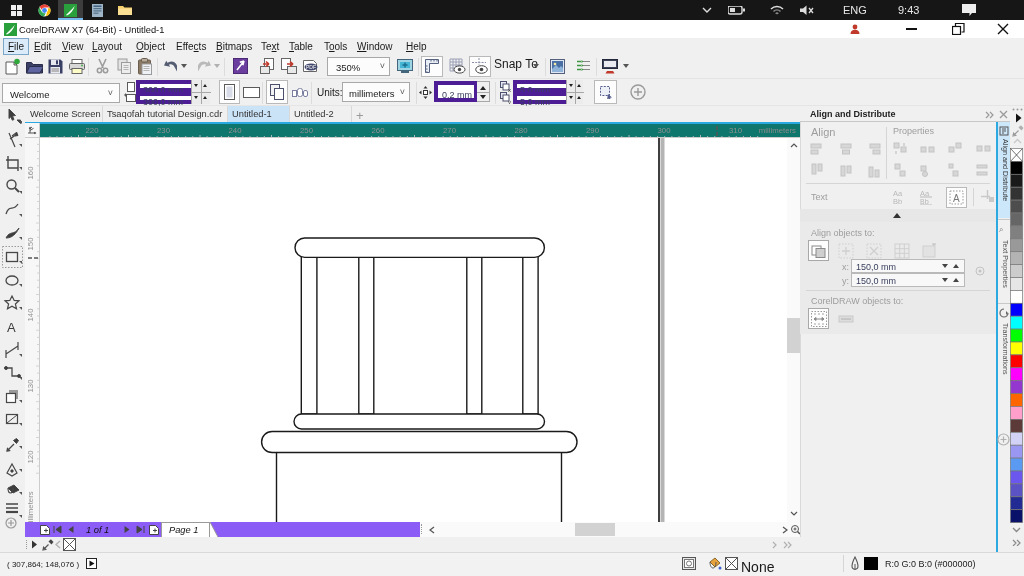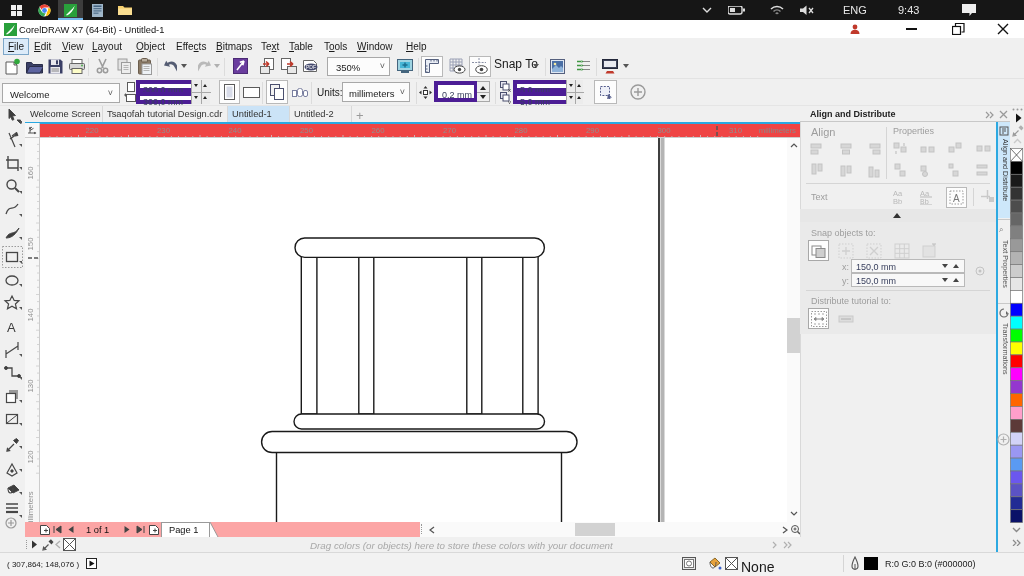--- a/index.html
+++ b/index.html
@@ -19,27 +19,27 @@
 #toolbar { left:0; top:55px; width:1024px; height:24px; background:#f0f0f0; border-bottom:1px solid #e3e3e3; }
 #propbar { left:0; top:79px; width:1024px; height:27px; background:#f0f0f0; border-bottom:1px solid #e5e5e5; }
 .sep { position:absolute; width:1px; background:#dcdcdc; }
 .field { position:absolute; background:#ffffff; border:4px solid #4c1d95; font-size:9px; color:#39405e; }
 .combo { position:absolute; background:#fcfcfc; border:1px solid #a8a8a8; font-size:9.5px; color:#222; }
 .dtab { position:absolute; top:106px; height:16px; font-size:9.3px; color:#333; padding:3px 0 0 4px; border-right:1px solid #d8d8d8; white-space:nowrap; overflow:hidden; }
 #blueline { left:0; top:122px; width:996px; height:2px; background:#29a8e1; }
 
 #toolbox { left:0; top:106px; width:25px; height:446px; background:#f0f0f0; }
 
-#hruler { left:25px; top:124px; width:775px; height:14px; background:#ef4444; border-bottom:1px solid #cccccc; }
+#hruler { left:25px; top:124px; width:775px; height:14px; background:#0f766e; border-bottom:1px solid #cccccc; }
 #vruler { left:25px; top:138px; width:15px; height:384px; background:#f7f7f7; border-right:1px solid #cccccc; }
 
 #canvas { left:40px; top:138px; width:747px; height:384px; background:#ffffff; }
 
 #vscroll { left:787px; top:138px; width:13px; height:384px; background:#fafafa; }
-#hscrollrow { left:25px; top:522px; width:775px; height:15px; background:#fca5a5; }
+#hscrollrow { left:25px; top:522px; width:775px; height:15px; background:#8b5cf6;font-style:italic; }
 
 #docker { left:800px; top:106px; width:196px; height:446px; background:#f0f0f0; border-left:1px solid #d9d9d9; }
 #tabstrip { left:996px; top:106px; width:14px; height:446px; }
 #palette { left:1010px; top:106px; width:14px; height:446px; background:#f0f0f0; }
 
 #statusrow { left:0; top:537px; width:996px; height:15px; background:#f0f0f0; }
 #bottombar { left:0; top:552px; width:1024px; height:24px; background:#f2f2f2; border-top:1px solid #d9d9d9; }
 svg { display:block; }
 </style>
 </head>
@@ -693,21 +693,21 @@
   <div class="abs" style="left:973px;top:188px;width:1px;height:18px;background:#d5d5d5"></div>
   <svg class="abs" style="left:981px;top:190px" width="14" height="14">
       <path d="M0 6.5 h9 M6.5 0 v9" stroke="#c9c9c9" stroke-width="1.5"></path>
       <rect x="8" y="7" width="5" height="5" fill="#c9c9c9"></rect>
     </svg>
   
   <div class="abs" style="left:800px;top:209px;width:196px;height:13px;background:#e7e7e7"></div>
   <div class="abs" style="left:893px;top:213px;width:0;height:0;border-left:4px solid transparent;border-right:4px solid transparent;border-bottom:5px solid #333"></div>
   
   <div class="abs" style="left:800px;top:222px;width:196px;height:112px;background:#eaeaea"></div>
-  <div class="abs" style="left:811px;top:228px;font-size:9px;color:#9d9d9d">Snap objects to:</div>
+  <div class="abs" style="left:811px;top:228px;font-size:9px;color:#9d9d9d">Align objects to:</div>
   <div class="abs" style="left:808px;top:240px;width:21px;height:21px;background:#fdfdfd;border:1px solid #a8a8a8"></div>
   <svg class="abs" style="left:811px;top:243px" width="16" height="16">
       <rect x="1" y="3" width="9" height="9" fill="#fff" stroke="#8a8a8a"></rect>
       <rect x="5" y="5.5" width="9" height="9" fill="#cfcfcf" stroke="#8a8a8a"></rect>
     </svg>
   <svg class="abs" style="left:838px;top:243px" width="16" height="16">
       <rect x="1" y="1" width="14" height="14" fill="none" stroke="#cfcfcf" stroke-dasharray="1.5 1.5"></rect>
       <path d="M8 4 v8 M4 8 h8" stroke="#cfcfcf" stroke-width="1.3"></path>
     </svg>
   <svg class="abs" style="left:866px;top:243px" width="16" height="16">
@@ -736,21 +736,21 @@
   <div class="abs" style="left:856px;top:276px;font-size:9px;color:#39405e">150,0 mm</div>
   <svg class="abs" style="left:941px;top:277px" width="20" height="7">
       <path d="M1 1 l3 4 3 -4z" fill="#444"></path>
       <path d="M12 5 l3 -4 3 4z" fill="#444"></path>
     </svg>
   <svg class="abs" style="left:975px;top:266px" width="10" height="10">
       <circle cx="5" cy="5" r="4" fill="none" stroke="#c3c3c3"></circle>
       <circle cx="5" cy="5" r="1.5" fill="#c3c3c3"></circle>
     </svg>
   <div class="abs" style="left:806px;top:290px;width:184px;height:1px;background:#d5d5d5"></div>
-  <div class="abs" style="left:811px;top:296px;font-size:9px;color:#9d9d9d">Distribute tutorial to:</div>
+  <div class="abs" style="left:811px;top:296px;font-size:9px;color:#9d9d9d">CorelDRAW objects to:</div>
   <div class="abs" style="left:808px;top:308px;width:21px;height:21px;background:#fdfdfd;border:1px solid #a8a8a8"></div>
   <svg class="abs" style="left:811px;top:311px" width="16" height="16">
       <rect x="0.5" y="0.5" width="15" height="15" fill="none" stroke="#9a9a9a" stroke-dasharray="1.5 1.5"></rect>
       <path d="M3 8 h10 m-10 0 l2 -1.5 v3 l-2 -1.5 m10 0 l-2 -1.5 v3 z" stroke="#8a8a8a" fill="#8a8a8a"></path>
       <circle cx="4" cy="3" r="0.8" fill="#9a9a9a"></circle>
       <circle cx="8" cy="3" r="0.8" fill="#9a9a9a"></circle>
       <circle cx="12" cy="3" r="0.8" fill="#9a9a9a"></circle>
       <circle cx="4" cy="13" r="0.8" fill="#9a9a9a"></circle>
       <circle cx="8" cy="13" r="0.8" fill="#9a9a9a"></circle>
       <circle cx="12" cy="13" r="0.8" fill="#9a9a9a"></circle>
@@ -846,21 +846,20 @@
       <path d="M2 11 l4.5 -4.5 M1 12 l2.8 -0.6 -2.2 -2.2z" stroke="#555" stroke-width="1.2" fill="none"></path>
       <path d="M6.5 3.5 l3 3 2 -2.6 -2.6 -2.6z" fill="#444"></path>
     </svg>
   <svg class="abs" style="left:55px;top:540px" width="6" height="9">
       <path d="M5 1 L1 4.5 L5 8" fill="none" stroke="#b0b0b0" stroke-width="1.3"></path>
     </svg>
   <svg class="abs" style="left:63px;top:538px" width="13" height="13">
       <rect x="0.5" y="0.5" width="12" height="12" fill="#fff" stroke="#555"></rect>
       <path d="M0.5 0.5 l12 12 M12.5 0.5 l-12 12" stroke="#555"></path>
     </svg>
-  <div class="abs" style="left:310px;top:540px;font-size:9.8px;font-style:italic;color:#a8a8a8">Drag colors (or objects) here to store these colors with your document</div>
   <svg class="abs" style="left:772px;top:541px" width="22" height="8">
       <path d="M1 1 l3 3 -3 3" fill="none" stroke="#b0b0b0" stroke-width="1.2"></path>
       <path d="M12 1 l3 3 -3 3 M16 1 l3 3 -3 3" fill="none" stroke="#b0b0b0" stroke-width="1.2"></path>
     </svg>
   
   <div class="abs" id="bottombar"></div>
   <div class="abs" style="left:7px;top:560px;font-size:8px;color:#1a1a1a">( 307,864; 148,076 )</div>
   <div class="abs" style="left:86px;top:558px;width:11px;height:11px;background:#fff;border:1.5px solid #222"></div>
   <svg class="abs" style="left:89px;top:560px" width="6" height="7">
       <path d="M0.5 0.5 L5.5 3.5 L0.5 6.5z" fill="#111"></path>

